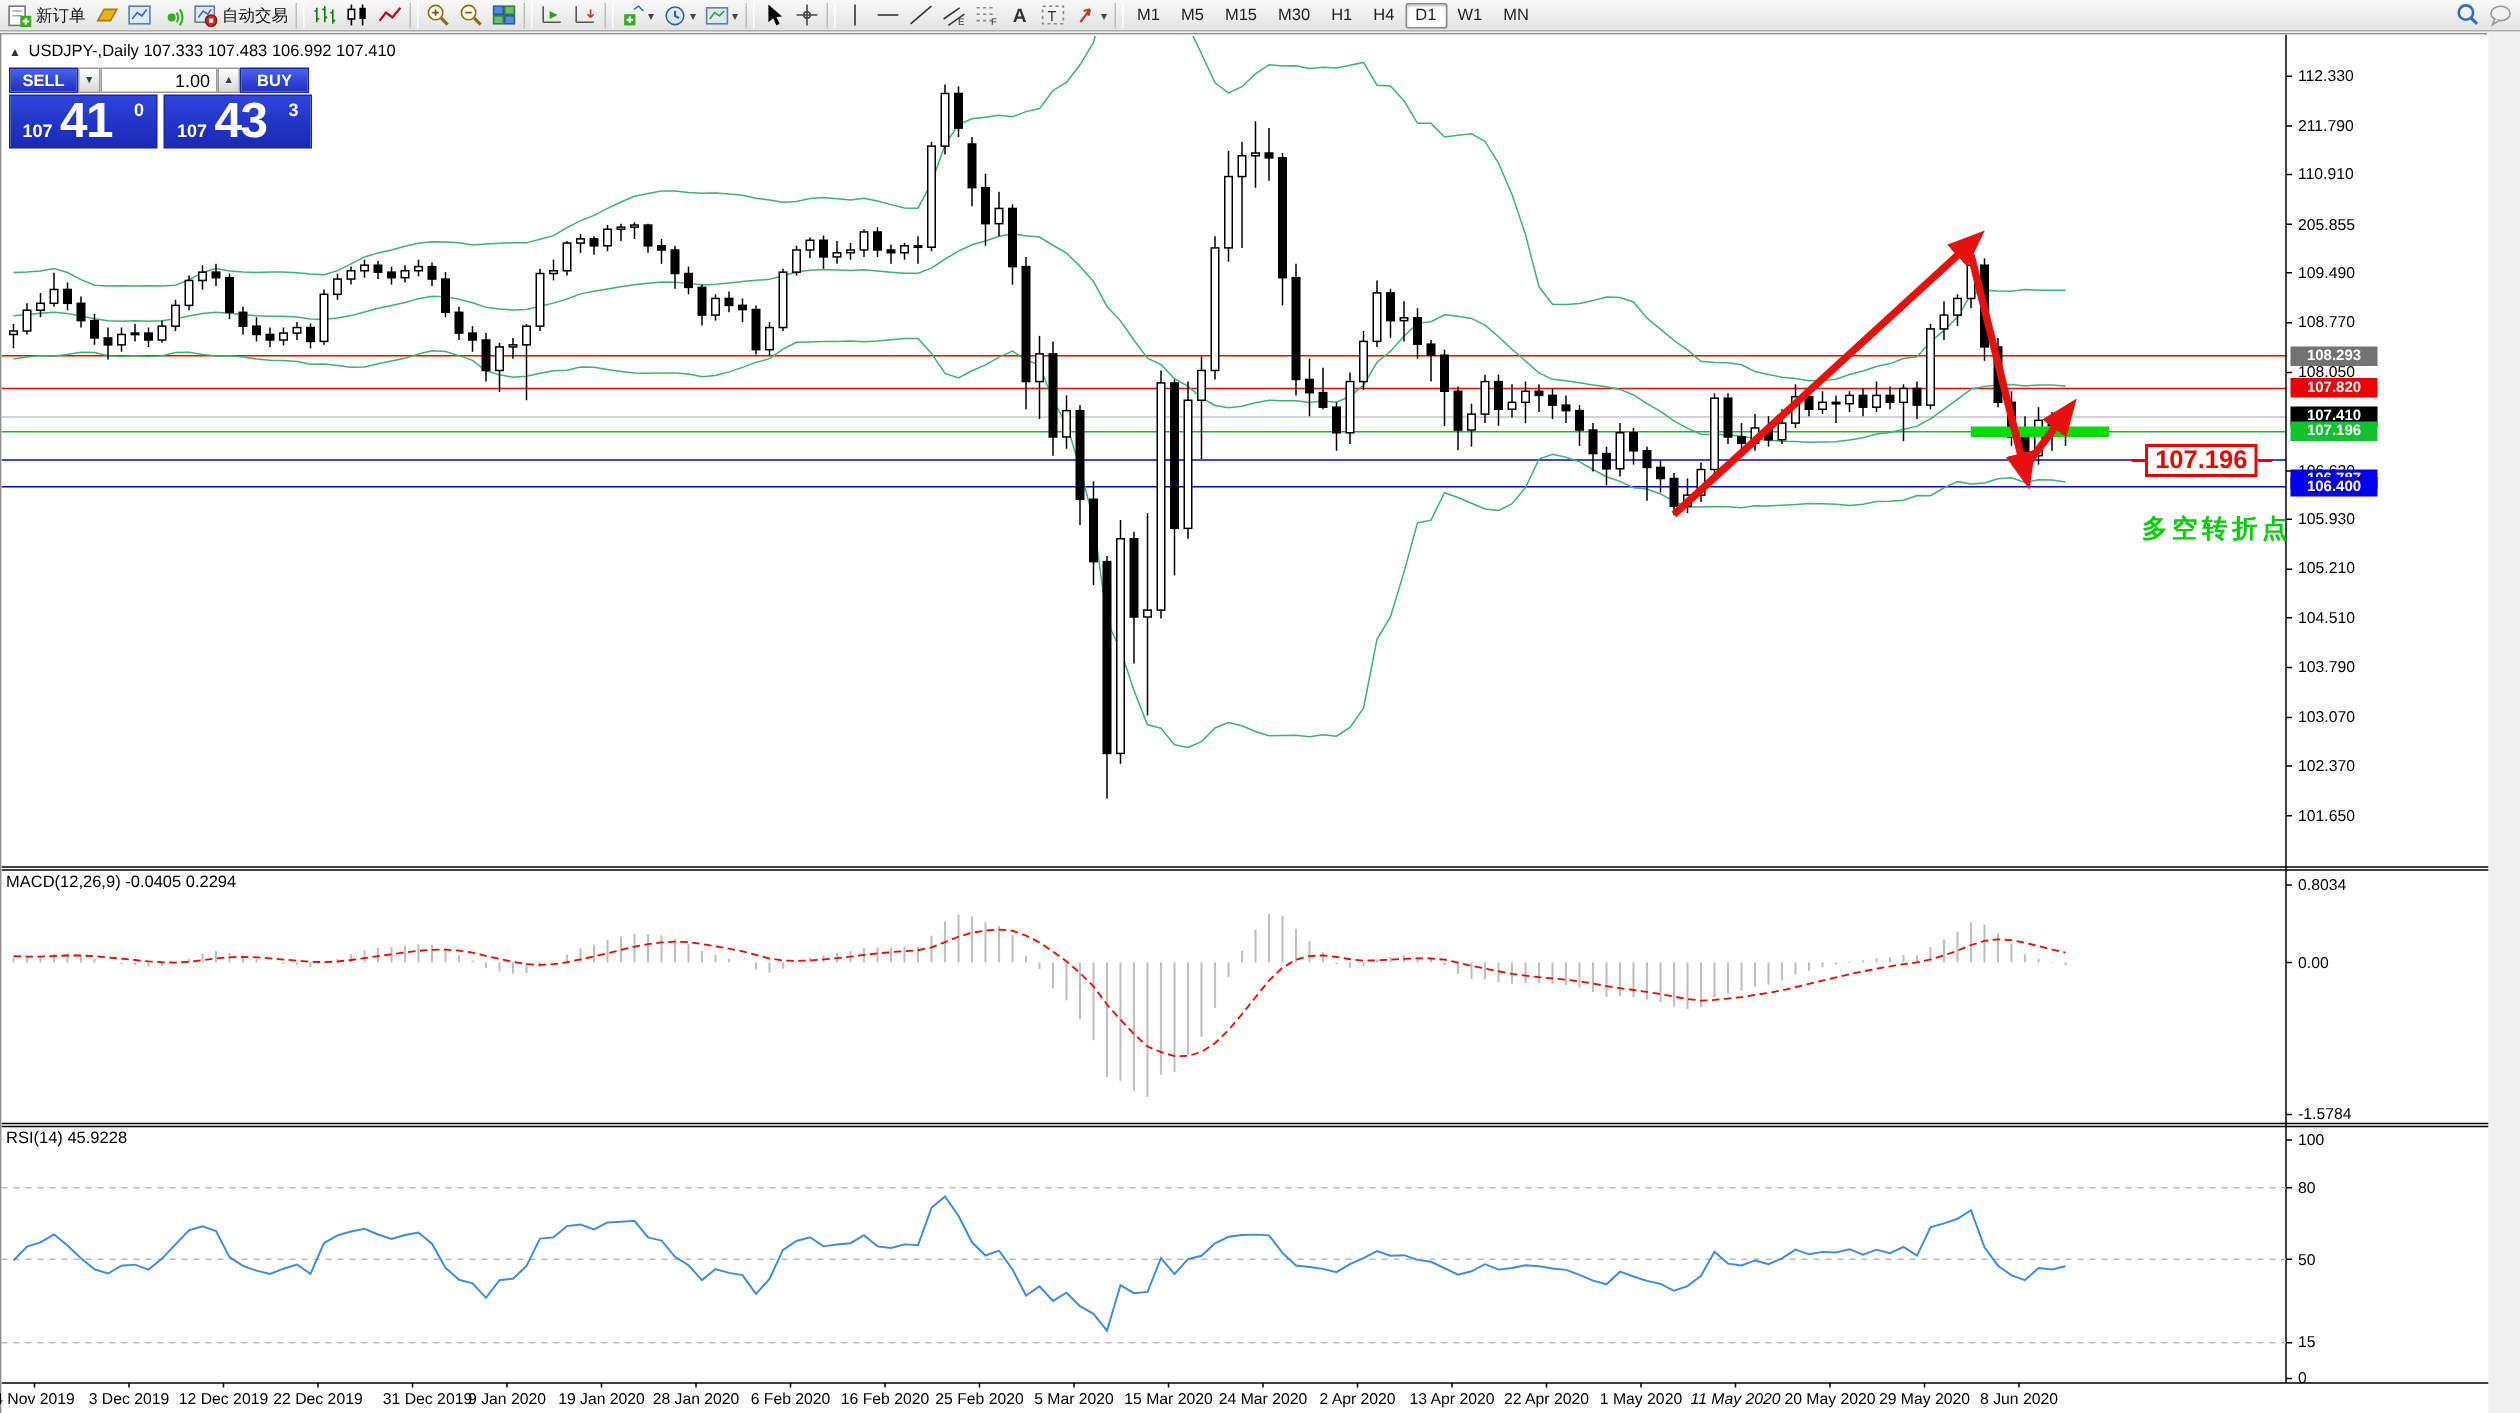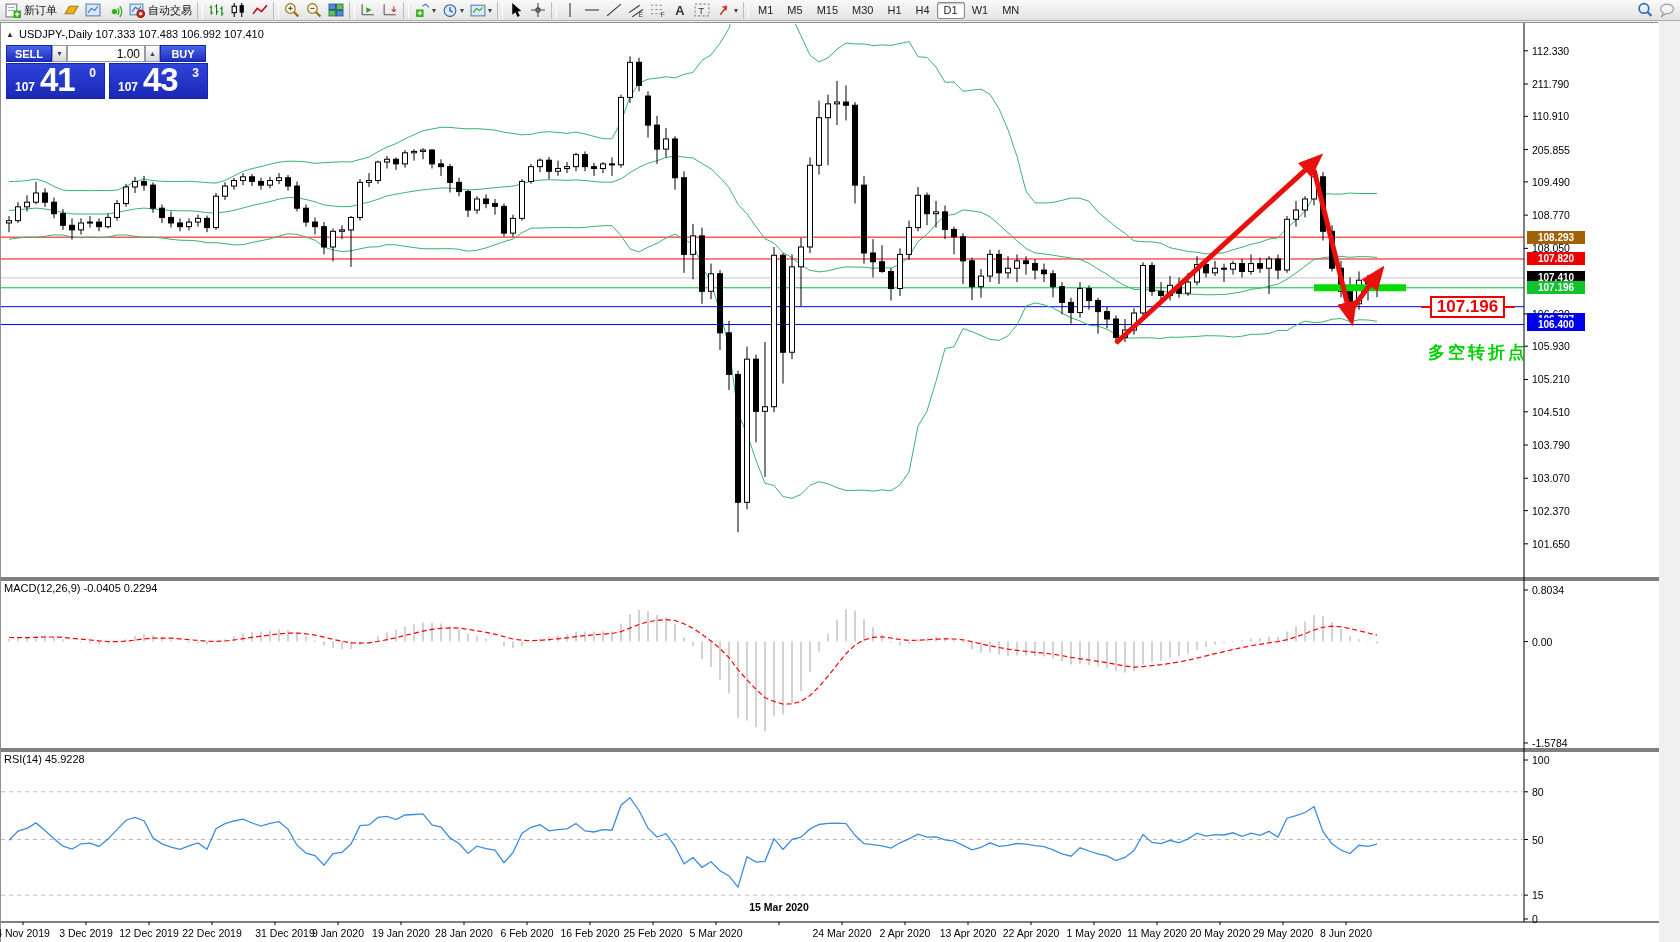--- a/index.html
+++ b/index.html
@@ -845,21 +845,21 @@
     <div class="ytick" style="top: 186.13px;">108.770</div>
     <div class="ytick" style="top: 219.37px;">108.050</div>
     <div class="ytick" style="top: 284.927px;">106.630</div>
     <div class="ytick" style="top: 317.243px;">105.930</div>
     <div class="ytick" style="top: 350.483px;">105.210</div>
     <div class="ytick" style="top: 382.8px;">104.510</div>
     <div class="ytick" style="top: 416.04px;">103.790</div>
     <div class="ytick" style="top: 449.28px;">103.070</div>
     <div class="ytick" style="top: 481.597px;">102.370</div>
     <div class="ytick" style="top: 514.837px;">101.650</div>
-    <div class="badge" style="top: 207.651px; background: #a16207; text-align: center;">108.293</div>
+    <div class="badge" style="top: 207.651px; background: #737373; text-align: center;">108.293</div>
     <div class="badge" style="top: 229.488px; background: rgb(238, 0, 0);">107.820</div>
     <div class="badge" style="top: 248.417px; background: rgb(0, 0, 0);">107.410</div>
     <div class="badge" style="top: 258.296px; background: rgb(18, 193, 46);">107.196</div>
     <div class="badge" style="top: 290px; background: rgb(0, 0, 238);">106.787</div>
     <div class="badge" style="top: 295.045px; background: rgb(0, 0, 238);">106.400</div>
     <div class="ytick" style="top: 560.99px;">0.8034</div>
     <div class="ytick" style="top: 612.6px;">0.00</div>
     <div class="ytick" style="top: 713.996px;">-1.5784</div>
     <div class="ytick" style="top: 731px;">100</div>
     <div class="ytick" style="top: 762.8px;">80</div>
@@ -871,23 +871,23 @@
     <div class="xtick" style="left: 148px; top: 904px;">12 Dec 2019</div>
     <div class="xtick" style="left: 211px; top: 904px;">22 Dec 2019</div>
     <div class="xtick" style="left: 284px; top: 904px;">31 Dec 2019</div>
     <div class="xtick" style="left: 337px; top: 904px;">9 Jan 2020</div>
     <div class="xtick" style="left: 400px; top: 904px;">19 Jan 2020</div>
     <div class="xtick" style="left: 463px; top: 904px;">28 Jan 2020</div>
     <div class="xtick" style="left: 526px; top: 904px;">6 Feb 2020</div>
     <div class="xtick" style="left: 589px; top: 904px;">16 Feb 2020</div>
     <div class="xtick" style="left: 652px; top: 904px;">25 Feb 2020</div>
     <div class="xtick" style="left: 715px; top: 904px;">5 Mar 2020</div>
-    <div class="xtick" style="left: 778px; top: 878px; font-weight: bold;">15 Mar 2020</div>
+    <div class="xtick" style="left: 778px; top: 904px;">15 Mar 2020</div>
     <div class="xtick" style="left: 841px; top: 904px;">24 Mar 2020</div>
     <div class="xtick" style="left: 904px; top: 904px;">2 Apr 2020</div>
     <div class="xtick" style="left: 967px; top: 904px;">13 Apr 2020</div>
     <div class="xtick" style="left: 1030px; top: 904px;">22 Apr 2020</div>
     <div class="xtick" style="left: 1093px; top: 904px;">1 May 2020</div>
-    <div class="xtick" style="left: 1156px; top: 904px;">11 May 2020</div>
+    <div class="xtick" style="left: 1156px; top: 904px; font-style: italic;">11 May 2020</div>
     <div class="xtick" style="left: 1219px; top: 904px;">20 May 2020</div>
     <div class="xtick" style="left: 1282px; top: 904px;">29 May 2020</div>
     <div class="xtick" style="left: 1345px; top: 904px;">8 Jun 2020</div>
   </div>
 
 </body></html>

